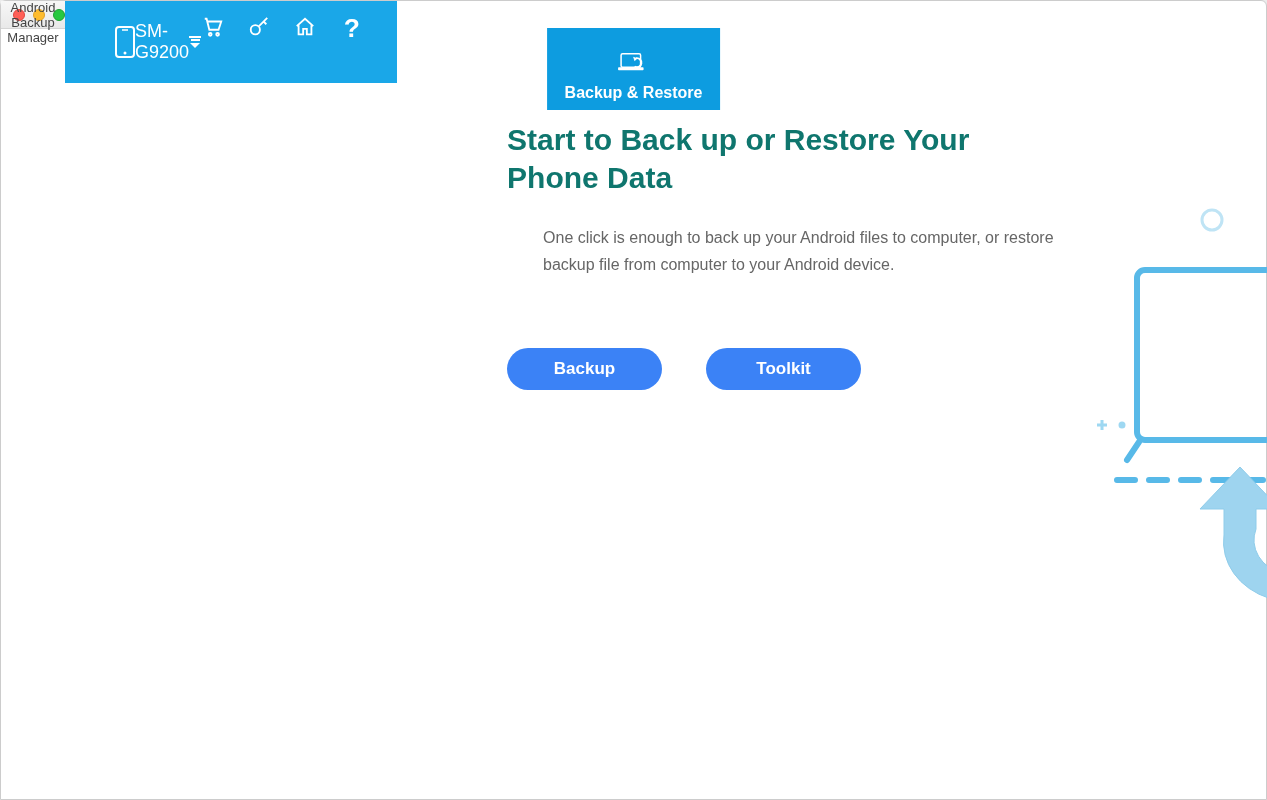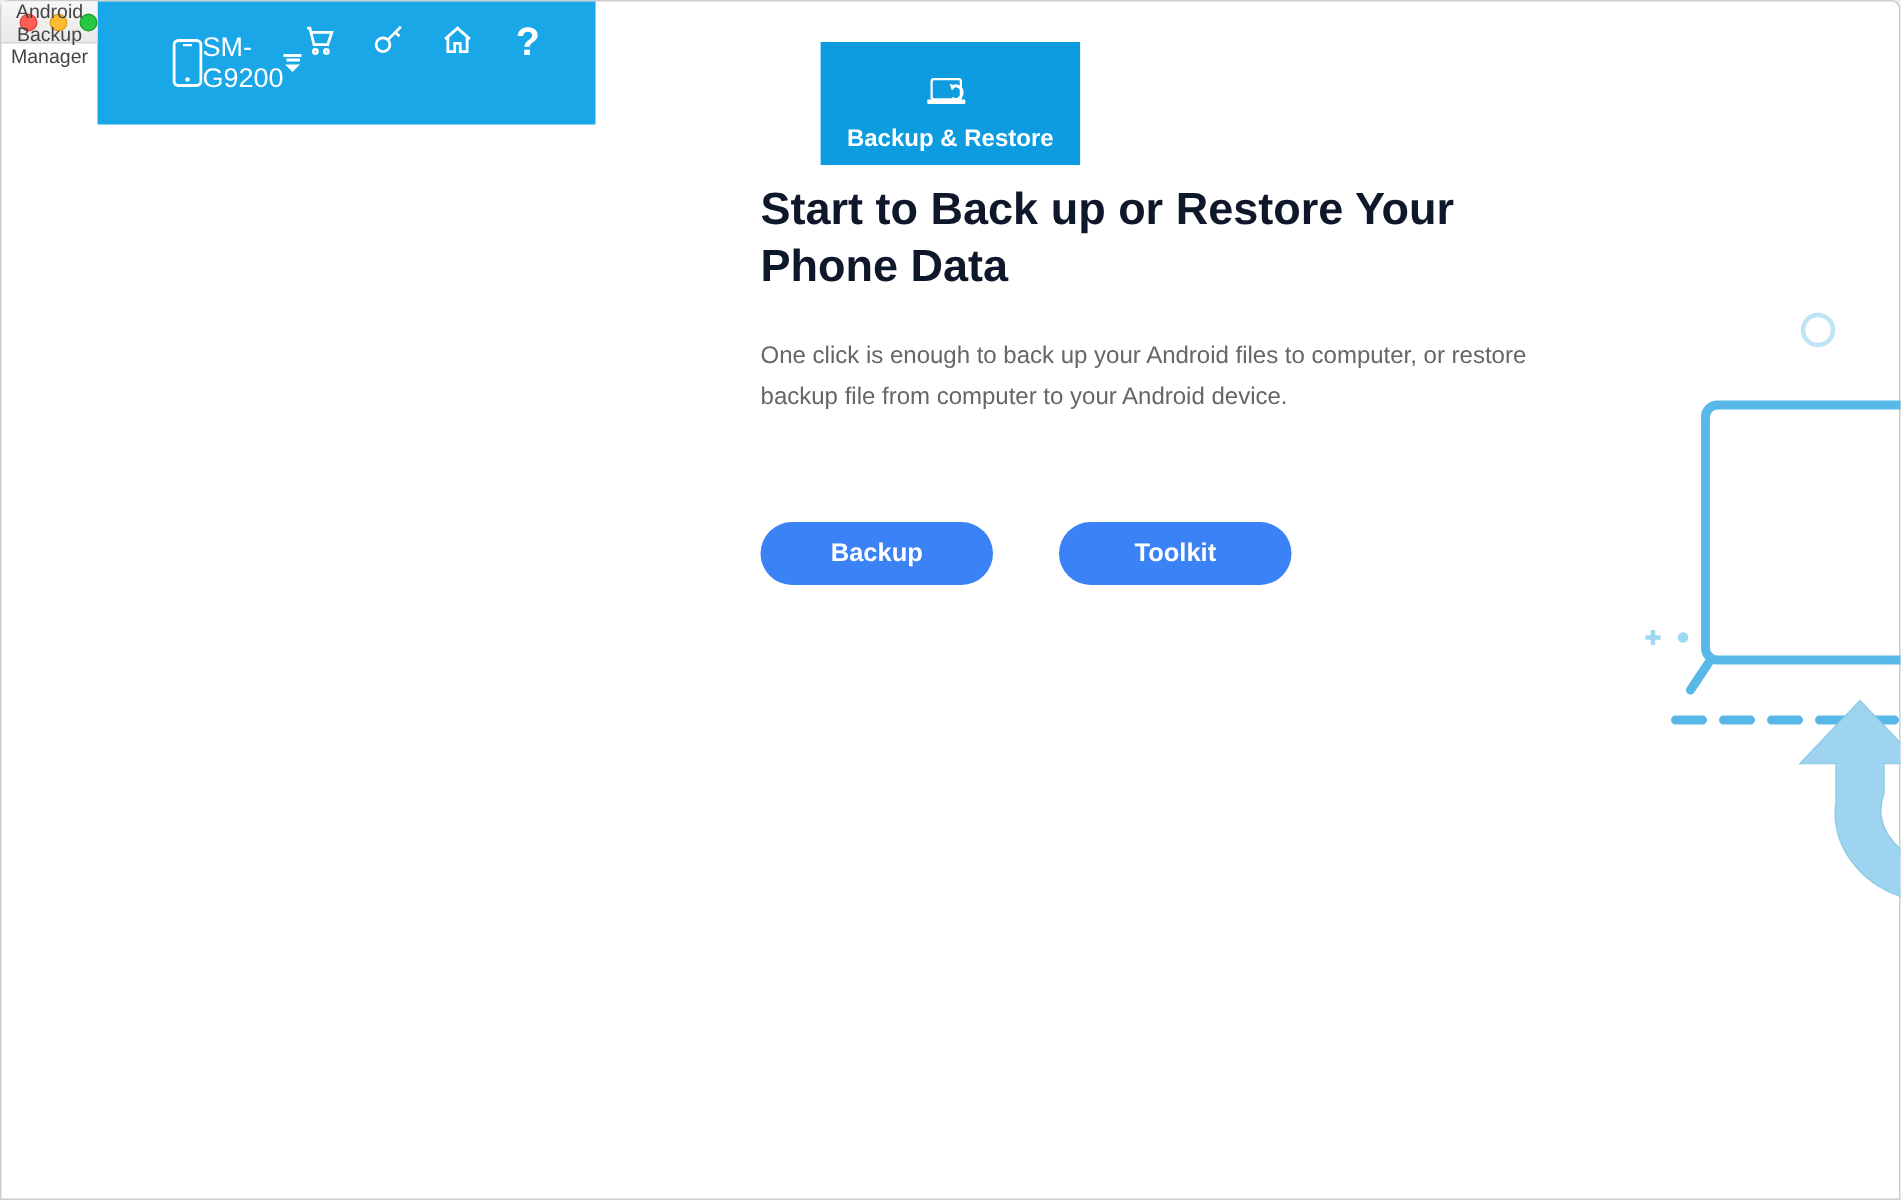--- a/index.html
+++ b/index.html
@@ -16,22 +16,22 @@
 .device { display: flex; align-items: center; margin-left: 50px; font-size: 18px; font-weight: 500; cursor: pointer; }
 .device-icon svg { display: block; }
 .tabs { display: flex; margin-left: auto; margin-right: auto; position: absolute; left: 50%; transform: translateX(-50%); height: 82px; top: 28px; }
 .tab { display: flex; flex-direction: column; align-items: center; justify-content: flex-end; padding: 15px 18px 8px; gap: 6px; font-size: 16px; font-weight: 600; cursor: pointer; }
 .tab.active { background: #0d9ce0; }
 .tab svg { width: 30px; height: 24px; }
 .header-actions { margin-left: auto; display: flex; align-items: flex-start; gap: 22px; padding-top: 14px; padding-right: 34px; }
 .header-actions .ic { width: 24px; height: 24px; display: flex; align-items: center; justify-content: center; cursor: pointer; }
 .content { flex: 1; display: flex; padding: 120px 60px 40px 110px; }
 .left { flex: 0 0 560px; }
-.heading { font-size: 30px; font-weight: 700; color: #0f172a; line-height: 1.25; margin-bottom: 28px; }
-.desc { font-size: 16px; color: #666; line-height: 1.7; margin-bottom: 70px; max-width: 520px; }
+.heading { font-size: 30px; font-weight: 700; color: #0f766e; line-height: 1.25; margin-bottom: 28px; }
+.desc { font-size: 16px; color: #666; line-height: 1.7; margin-bottom: 70px; max-width: 520px; margin-left: 36px; }
 .btnrow { display: flex; gap: 44px; }
 .pill { width: 155px; height: 42px; border-radius: 21px; background: #3b82f6; color: #fff; font-size: 17px; font-weight: 600; border: none; cursor: pointer; }
 .illus { flex: 1; display: flex; align-items: center; justify-content: center; }
 .illus svg { width: 460px; height: 460px; margin-top: -60px; }
 .dd-icon { display: inline-flex; flex-direction: column; gap: 1px; }
 .dd-icon span { display: block; width: 12px; height: 2px; background: #fff; }
 .dd-icon span:nth-child(2){ width: 9px; margin: 0 auto; }
 .dd-icon .tri { width: 0; height: 0; border-left: 5px solid transparent; border-right: 5px solid transparent; border-top: 5px solid #fff; background: none; margin: 1px auto 0; }
 </style>
 </head>

